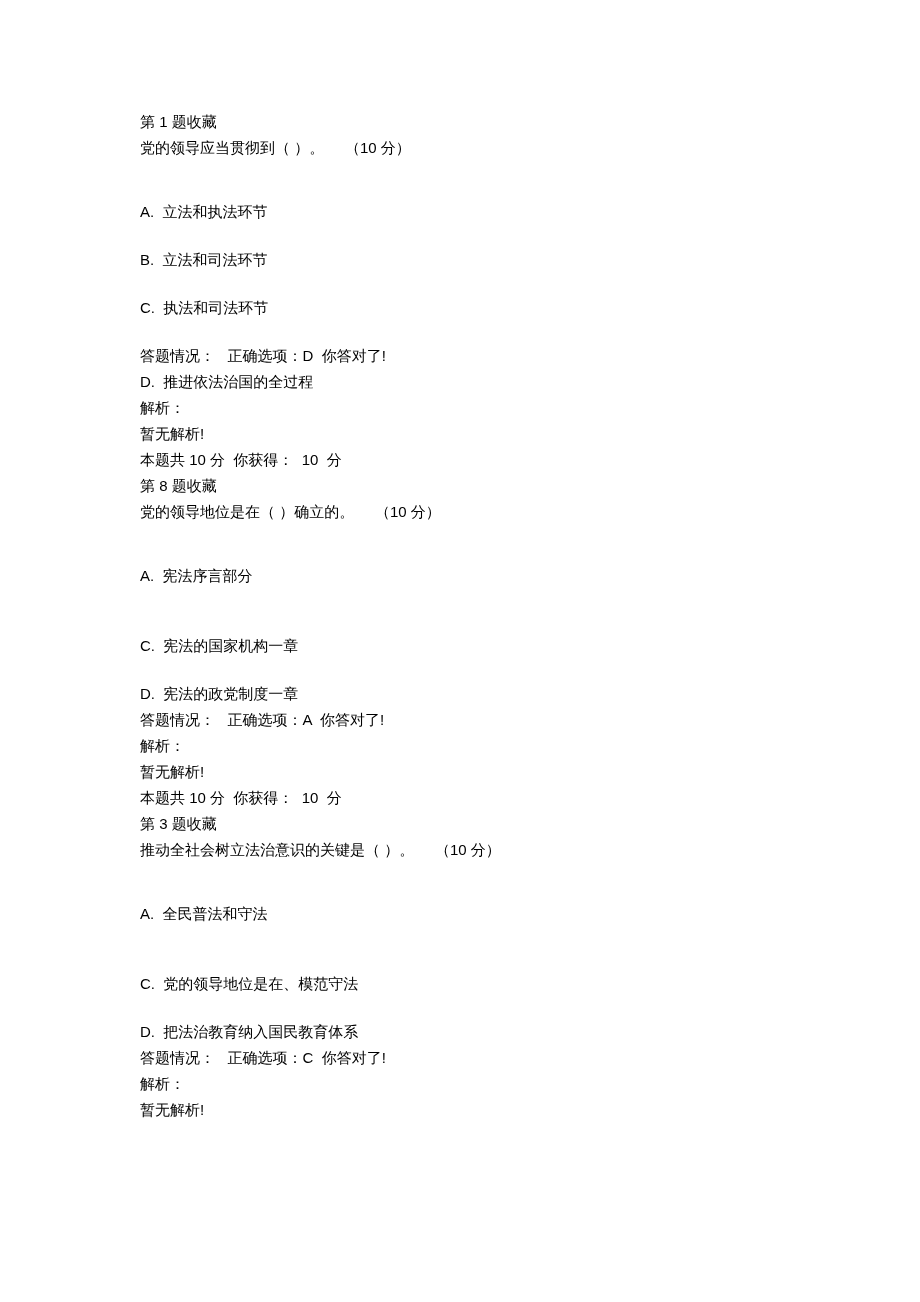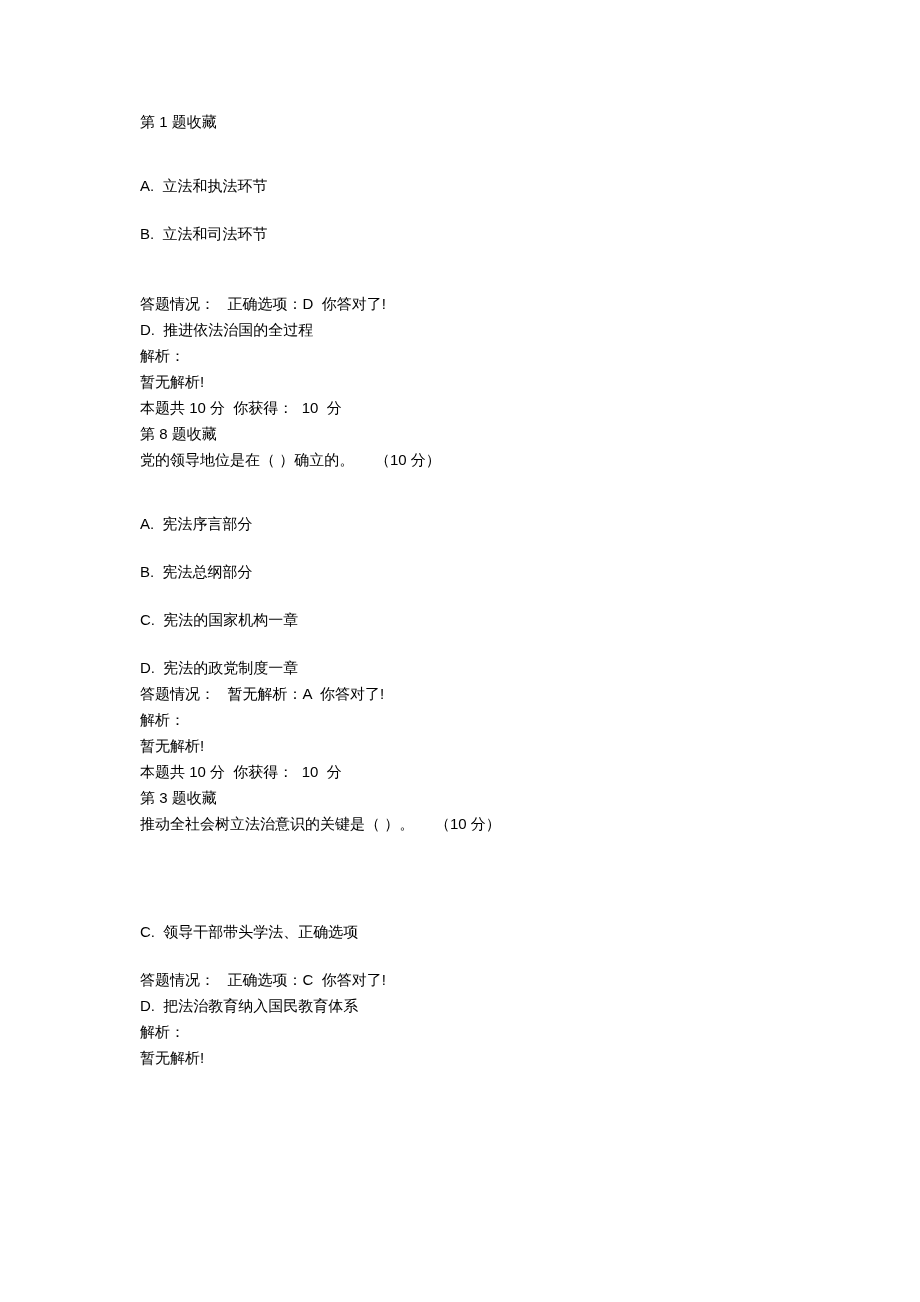--- a/index.html
+++ b/index.html
@@ -27,52 +27,54 @@
   .small-gap {
     height: 22px;
   }
 </style>
 </head>
 <body>
 
 <div class="page">
 
   <div class="line">第 1 题收藏</div>
+  <div class="line">党的领导应当贯彻到（ ）。     （10 分）</div>
   <div class="gap"></div>
   <div class="line">A.  立法和执法环节</div>
   <div class="small-gap"></div>
   <div class="line">B.  立法和司法环节</div>
   <div class="small-gap"></div>
+  <div class="line">C.  执法和司法环节</div>
   <div class="small-gap"></div>
   <div class="line">答题情况：   正确选项：D  你答对了!</div>
   <div class="line">D.  推进依法治国的全过程</div>
   <div class="line">解析：</div>
   <div class="line">暂无解析!</div>
   <div class="line">本题共 10 分  你获得：  10  分</div>
 
   <div class="line">第 8 题收藏</div>
   <div class="line">党的领导地位是在（ ）确立的。     （10 分）</div>
   <div class="gap"></div>
   <div class="line">A.  宪法序言部分</div>
   <div class="small-gap"></div>
-  <div class="line">B.  宪法总纲部分</div>
   <div class="small-gap"></div>
   <div class="line">C.  宪法的国家机构一章</div>
   <div class="small-gap"></div>
   <div class="line">D.  宪法的政党制度一章</div>
-  <div class="line">答题情况：   暂无解析：A  你答对了!</div>
+  <div class="line">答题情况：   正确选项：A  你答对了!</div>
   <div class="line">解析：</div>
   <div class="line">暂无解析!</div>
   <div class="line">本题共 10 分  你获得：  10  分</div>
 
   <div class="line">第 3 题收藏</div>
   <div class="line">推动全社会树立法治意识的关键是（ ）。     （10 分）</div>
   <div class="gap"></div>
+  <div class="line">A.  全民普法和守法</div>
   <div class="small-gap"></div>
   <div class="small-gap"></div>
-  <div class="line">C.  领导干部带头学法、正确选项</div>
+  <div class="line">C.  党的领导地位是在、模范守法</div>
   <div class="small-gap"></div>
+  <div class="line">D.  把法治教育纳入国民教育体系</div>
   <div class="line">答题情况：   正确选项：C  你答对了!</div>
-  <div class="line">D.  把法治教育纳入国民教育体系</div>
   <div class="line">解析：</div>
   <div class="line">暂无解析!</div>
 
 </div>
 
 </body></html>

